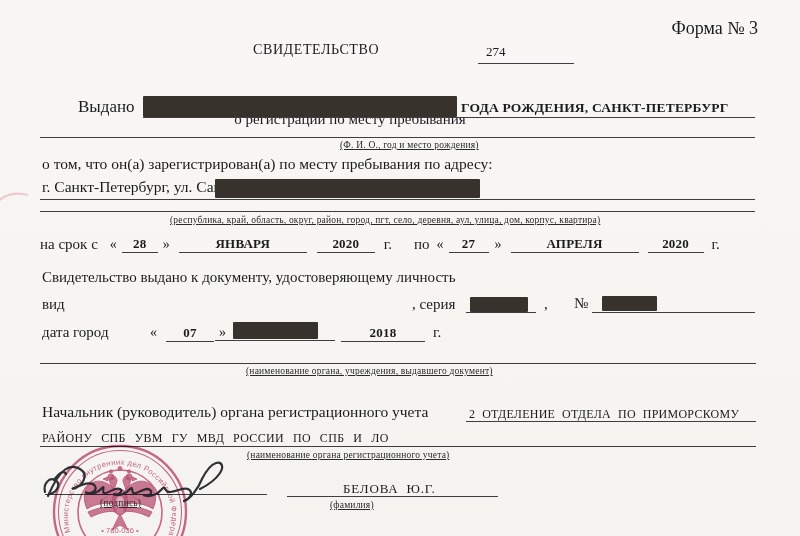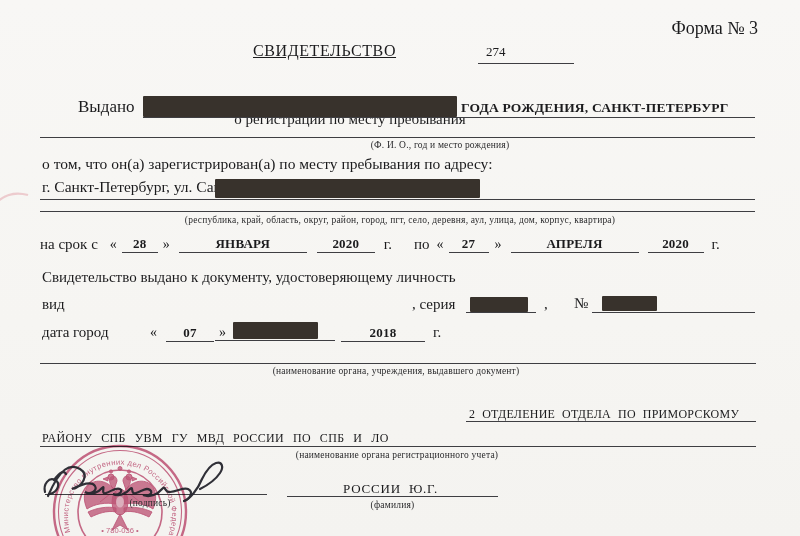--- a/index.html
+++ b/index.html
@@ -6,38 +6,38 @@
   .page{
     position:relative;
     width:800px;height:536px;
     background:linear-gradient(180deg,#f8f7f5 0%,#f6f5f2 60%,#f4f3f0 100%);
     overflow:hidden;
     font-family:"Liberation Serif", serif;
     color:#1b1b1d;
   }
   .abs{position:absolute;}
   .lbl{font-size:15.5px;}
-  .small-cap{font-size:9.5px;color:#2a2a2c;text-align:center;letter-spacing:.2px;}
+  .small-cap{font-size:9.5px;color:#2a2a2c;text-align:left;letter-spacing:.2px;text-decoration:underline;}
   .rule{height:0;border-bottom:1.3px solid #3e3e42;}
   .bar{background:#38322c;border-radius:1px;}
   .fill-bold{font-family:"Liberation Serif",serif;font-weight:bold;font-size:13px;letter-spacing:.2px;}
   .cell{border-bottom:1.3px solid #3e3e42;text-align:center;display:flex;align-items:flex-end;justify-content:center;}
   .cond{display:inline-block;transform:scaleX(.92);transform-origin:left bottom;white-space:nowrap;}
   .quote{font-size:14px;}
   .period-row{display:flex;align-items:flex-end;font-size:15px;}
   .period-row .cell{height:19px;}
   .z2{z-index:2;}
 </style>
 </head>
 <body>
 
 <div class="page">
 
   <div class="abs" style="right:42px;top:18px;font-size:18px;margin-left:20px;">Форма № 3</div>
-  <div class="abs" style="left:253px;top:42px;font-size:16px;letter-spacing:.6px;text-decoration:underline;">СВИДЕТЕЛЬСТВО</div>
+  <div class="abs" style="left:253px;top:42px;font-size:14px;letter-spacing:.6px;">СВИДЕТЕЛЬСТВО</div>
   <div class="abs" style="left:478px;top:44px;width:96px;height:20px;border-bottom:1.4px solid #3e3e42;font-size:13px;padding-left:8px;box-sizing:border-box;">
     <span>274</span>
   </div>
   <div class="abs" style="left:230px;top:68px;width:240px;text-align:center;font-size:15px;margin-top:43px;">о регистрации по месту пребывания</div>
 
   <div class="abs z2" style="left:78px;top:97px;font-size:17px;">Выдано</div>
   <div class="abs bar z2" style="left:143px;top:96px;width:314px;height:21px;"></div>
   <div class="abs fill-bold z2" style="left:461px;top:100px;font-size:13.5px;">ГОДА РОЖДЕНИЯ, САНКТ-ПЕТЕРБУРГ</div>
   <div class="abs rule" style="left:143px;top:117px;width:612px;"></div>
 
@@ -84,20 +84,21 @@
   <div class="abs cell fill-bold" style="left:166px;top:323px;width:48px;height:18px;text-align:center;">07</div>
   <div class="abs quote" style="left:219px;top:325px;">»</div>
   <div class="abs rule" style="left:215px;top:340px;width:120px;"></div>
   <div class="abs bar z2" style="left:233px;top:322px;width:85px;height:17px;"></div>
   <div class="abs cell fill-bold" style="left:341px;top:323px;width:84px;height:18px;">2018</div>
   <div class="abs" style="left:433px;top:324px;font-size:15px;">г.</div>
 
   <div class="abs rule" style="left:40px;top:363px;width:716px;"></div>
   <div class="abs small-cap" style="left:246px;top:366px;width:300px;">(наименование органа, учреждения, выдавшего документ)</div>
 
+  <div class="abs" style="left:42px;top:403px;font-size:15.5px;">Начальник (руководитель) органа регистрационного учета</div>
   <div class="abs" style="left:469px;top:406px;font-size:13px;letter-spacing:.3px;word-spacing:4px;">
     <span class="cond">2 ОТДЕЛЕНИЕ ОТДЕЛА  ПО ПРИМОРСКОМУ</span>
   </div>
   <div class="abs rule" style="left:466px;top:421px;width:290px;"></div>
   <div class="abs z2" style="left:42px;top:430px;font-size:13px;letter-spacing:.4px;word-spacing:6px;">
     <span class="cond">РАЙОНУ СПБ УВМ ГУ МВД РОССИИ ПО СПБ И ЛО</span>
   </div>
   <div class="abs rule" style="left:40px;top:446px;width:716px;"></div>
   <div class="abs small-cap" style="left:247px;top:450px;width:300px;">(наименование органа регистрационного учета)</div>
 
@@ -139,21 +140,21 @@
     <g stroke="#26262e" stroke-width="2.2" fill="none" stroke-linecap="round" opacity=".95">
       <path d="M7,34 C5,26 11,19 17,22 C23,25 20,34 12,36"></path>
       <path d="M16,22 C22,14 26,12 28,16"></path>
       <path d="M10,38 C22,10 32,5 42,11 C52,17 44,29 34,31 C46,25 54,23 57,28 C60,33 52,37 47,34 C52,38 60,35 64,30 C68,26 62,37 68,35 C74,33 78,29 82,31 C86,33 80,38 75,36 C80,39 88,36 92,31 C96,27 92,37 98,35 C104,33 108,29 112,32 C116,35 110,39 105,37 C112,40 120,36 124,31 C128,26 126,35 132,34 C140,33 146,29 150,31 C156,34 152,41 146,43"></path>
       <path d="M146,43 C152,41 160,31 164,21 C168,13 172,7 178,5 C184,3 186,9 182,15 C178,21 170,27 162,31"></path>
     </g>
   </svg>
   <div class="abs rule" style="left:45px;top:494px;width:222px;z-index:2;"></div>
   <div class="abs small-cap" style="left:100px;top:498px;width:100px;z-index:5;">(подпись)</div>
 
-  <div class="abs" style="left:343px;top:481px;font-size:13px;letter-spacing:.8px;word-spacing:4px;">РОССИИ Ю.Г.</div>
+  <div class="abs" style="left:343px;top:481px;font-size:13px;letter-spacing:.8px;word-spacing:4px;">БЕЛОВА Ю.Г.</div>
   <div class="abs rule" style="left:287px;top:496px;width:211px;"></div>
   <div class="abs small-cap" style="left:330px;top:500px;width:125px;">(фамилия)</div>
 
   <svg class="abs" style="left:-4px;top:182px;" width="34" height="26" viewBox="0 0 34 26">
     <path d="M1,20 Q14,8 32,13" stroke="rgba(222,140,150,.4)" stroke-width="2.2" fill="none"></path>
   </svg>
 
 </div>
 
 </body></html>

